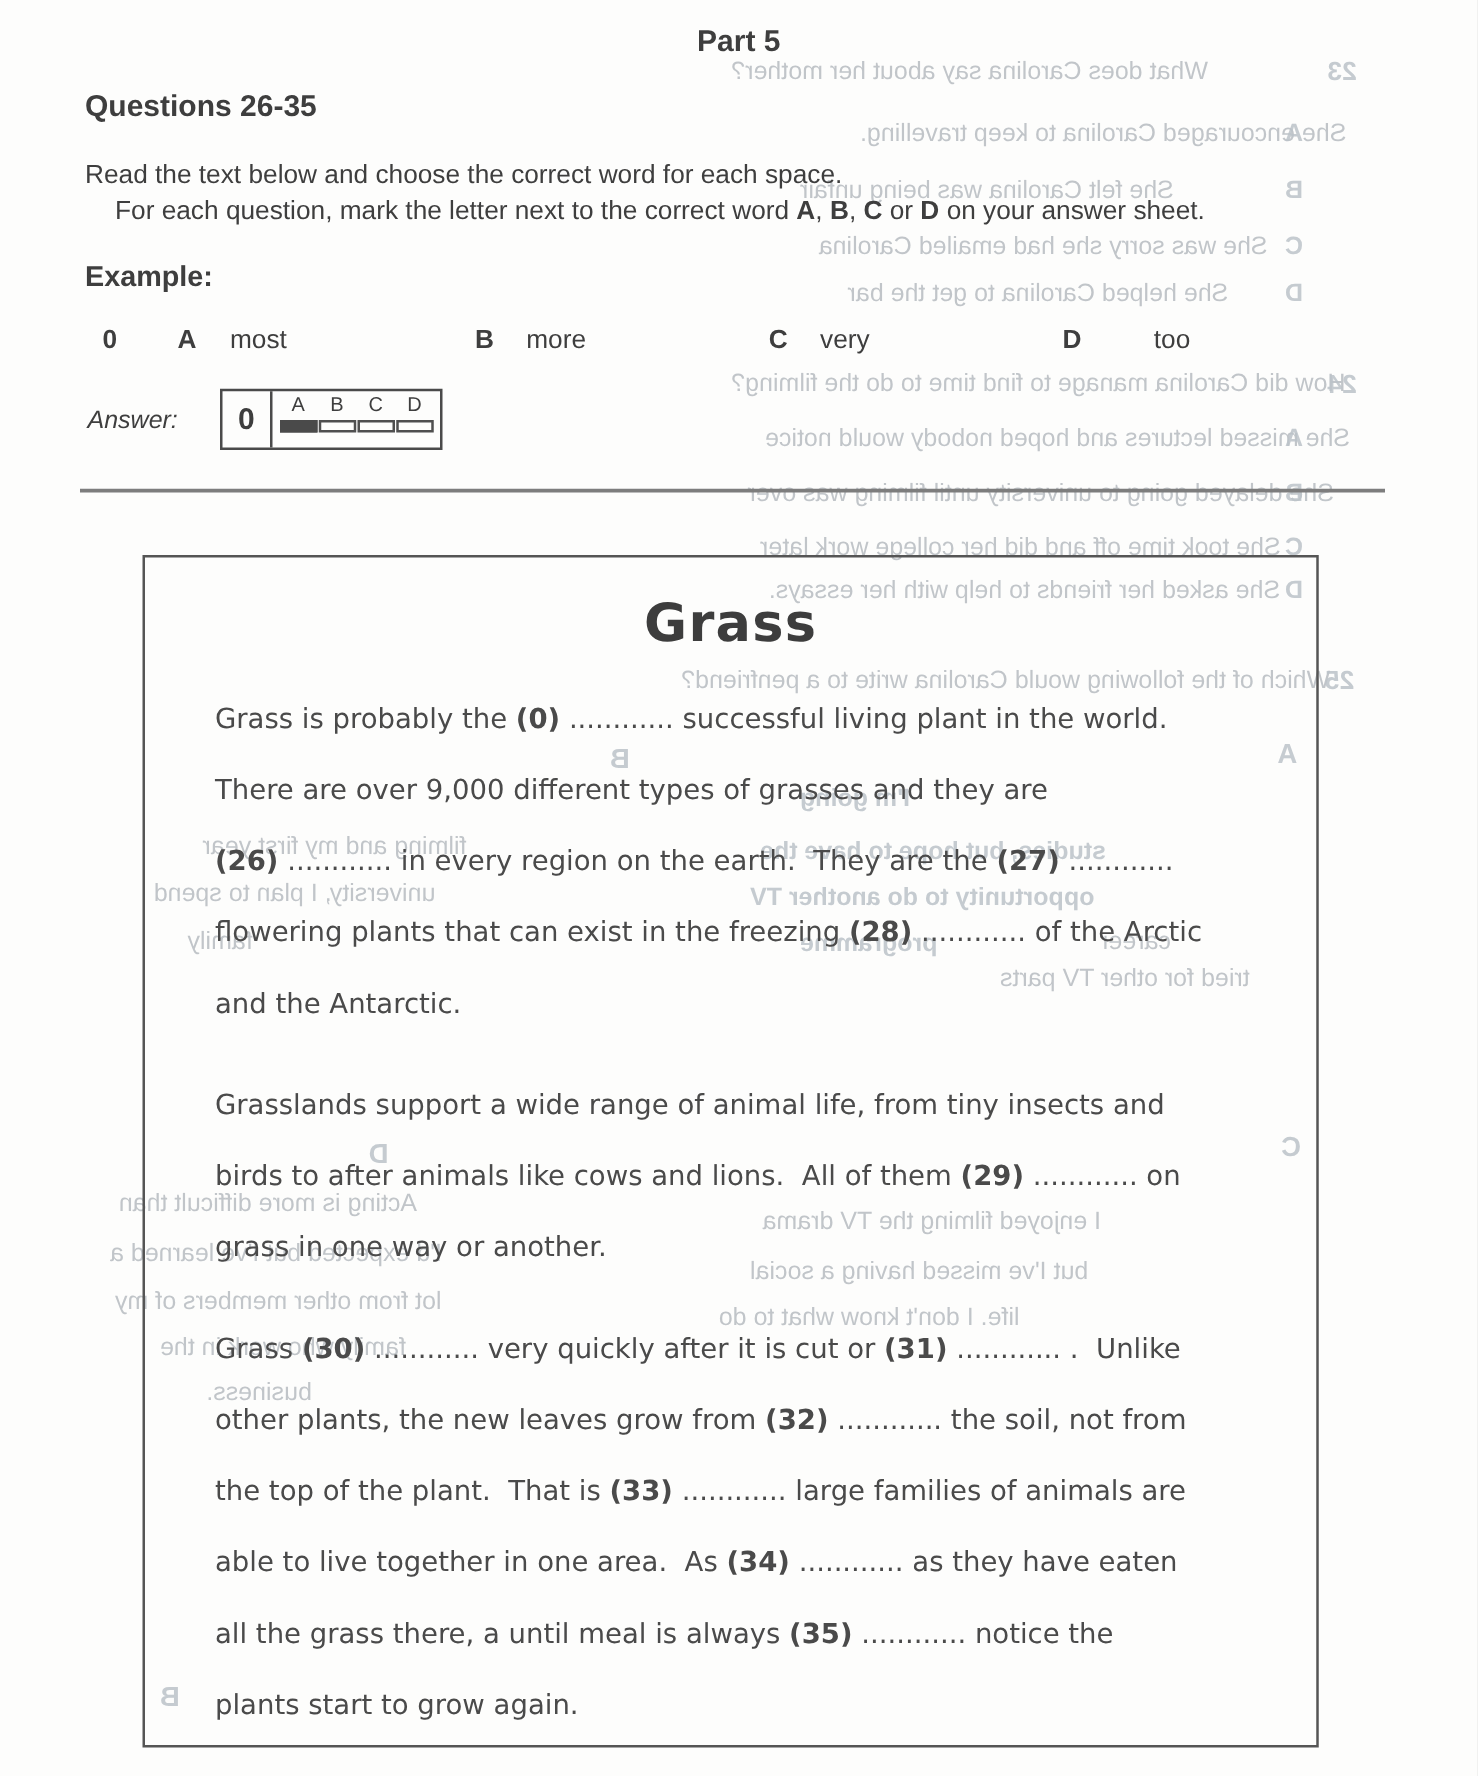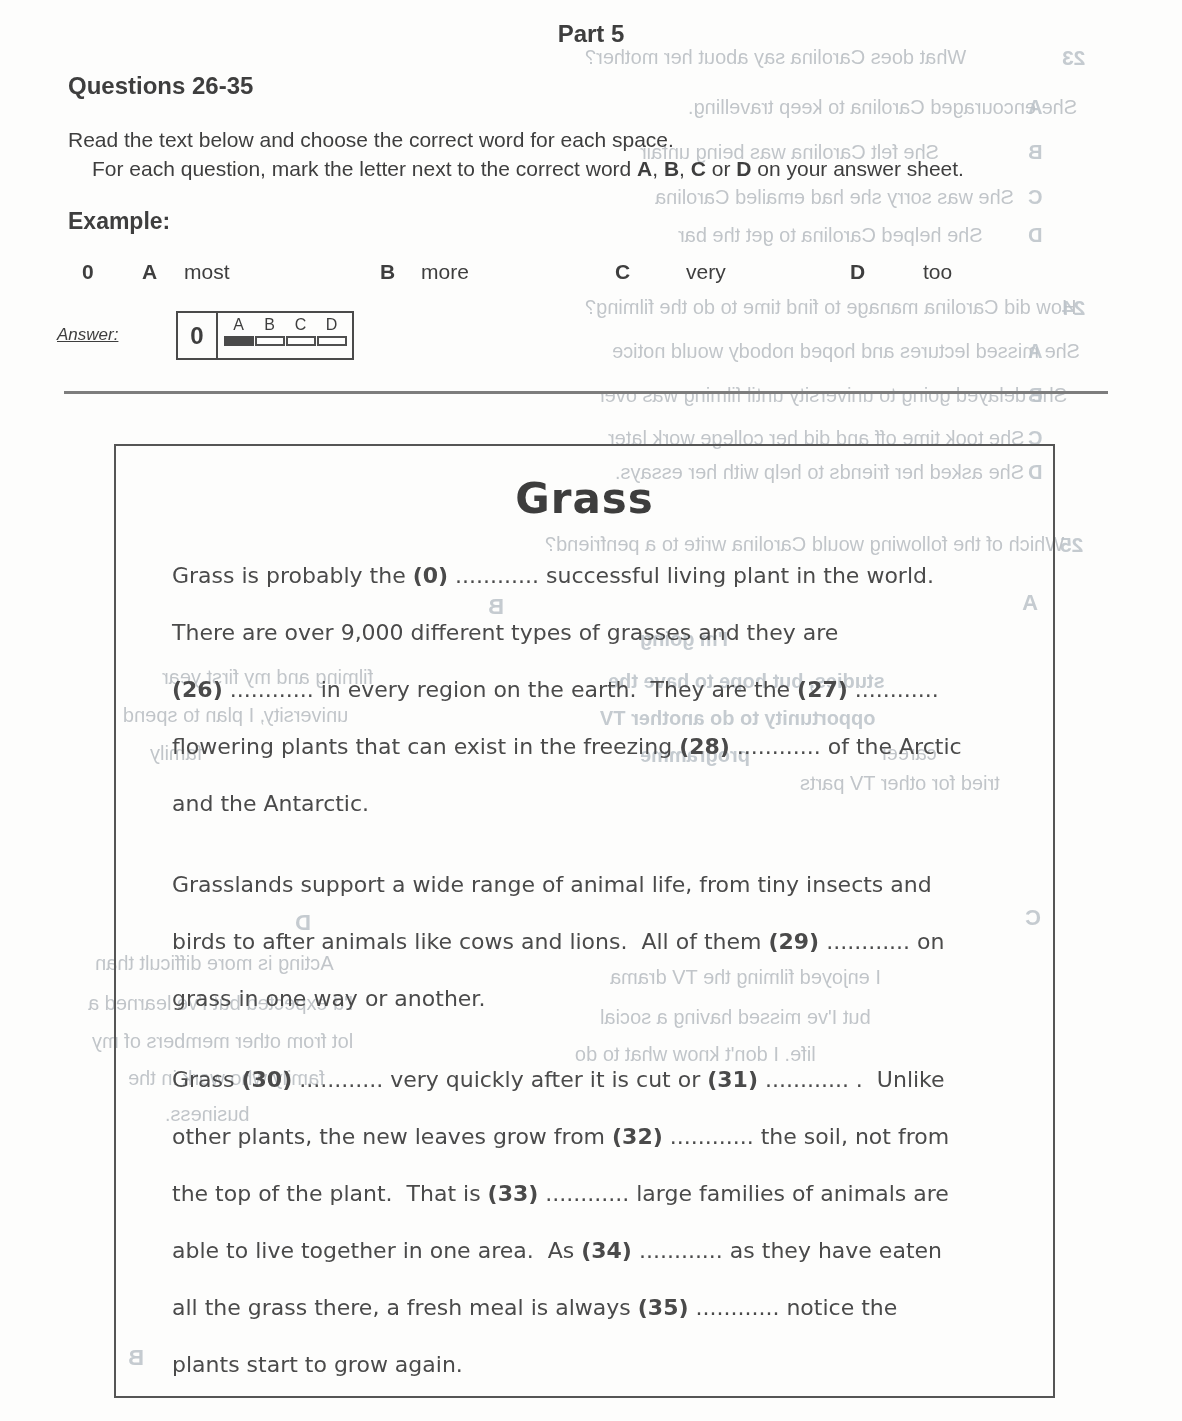--- a/index.html
+++ b/index.html
@@ -41,27 +41,27 @@
 
   
   .exrow{position:absolute;top:260px;left:0;width:100%;height:30px;z-index:2;font-size:21px;}
   .exrow span{position:absolute;white-space:pre;}
   .ex-num{left:82px;font-weight:700;}
   .ex-lA{left:142px;font-weight:700;}
   .ex-wA{left:184px;}
   .ex-lB{left:380px;font-weight:700;}
   .ex-wB{left:421px;}
   .ex-lC{left:615px;font-weight:700;}
-  .ex-wC{left:686px;}
+  .ex-wC{left:656px;}
   .ex-lD{left:850px;font-weight:700;}
   .ex-wD{left:923px;}
 
   
-  .answer-label{position:absolute;top:325px;left:57px;font-size:17px;
-    font-style:italic;z-index:2;text-decoration:underline;}
+  .answer-label{position:absolute;top:325px;left:70px;font-size:20px;
+    font-style:italic;z-index:2;}
   .answer-box{position:absolute;top:311px;left:176px;width:178px;height:49px;
     border:2px solid #4a4a4a;display:flex;background:#fdfdfc;z-index:2;box-sizing:border-box;}
   .ans-num{width:38px;border-right:2px solid #4a4a4a;display:flex;align-items:center;
     justify-content:center;font-size:24px;font-weight:700;}
   .ans-grid{flex:1;display:flex;padding:3px 5px 5px 5px;}
   .ans-col{flex:1;display:flex;flex-direction:column;align-items:center;}
   .ans-letter{font-size:16px;line-height:18px;}
   .ans-rect{width:30px;height:10px;border:2px solid #4f4f4f;margin-top:2px;
     background:#fdfdfc;box-sizing:border-box;}
   .ans-rect.filled{background:#4a4a4a;border-color:#4a4a4a;}
@@ -189,19 +189,19 @@
         <div class="para">
           <div class="pline"><span>Grasslands support a wide range of animal life, from tiny insects and</span></div>
           <div class="pline"><span>birds to after animals like cows and lions.  All of them </span><span class="b">(29)</span><span> ............ on</span></div>
           <div class="pline"><span>grass in one way or another.</span></div>
         </div>
         <div class="para">
           <div class="pline"><span>Grass </span><span class="b">(30)</span><span> ............ very quickly after it is cut or </span><span class="b">(31)</span><span> ............ .  Unlike</span></div>
           <div class="pline"><span>other plants, the new leaves grow from </span><span class="b">(32)</span><span> ............ the soil, not from</span></div>
           <div class="pline"><span>the top of the plant.  That is </span><span class="b">(33)</span><span> ............ large families of animals are</span></div>
           <div class="pline"><span>able to live together in one area.  As </span><span class="b">(34)</span><span> ............ as they have eaten</span></div>
-          <div class="pline"><span>all the grass there, a fresh meal is always </span><span class="b">(35)</span><span> ............ notice the</span></div>
+          <div class="pline"><span>all the grass there, a until meal is always </span><span class="b">(35)</span><span> ............ notice the</span></div>
           <div class="pline"><span>plants start to grow again.</span></div>
         </div>
       </div>
   </div>
 
 </div>
 
 </body></html>

